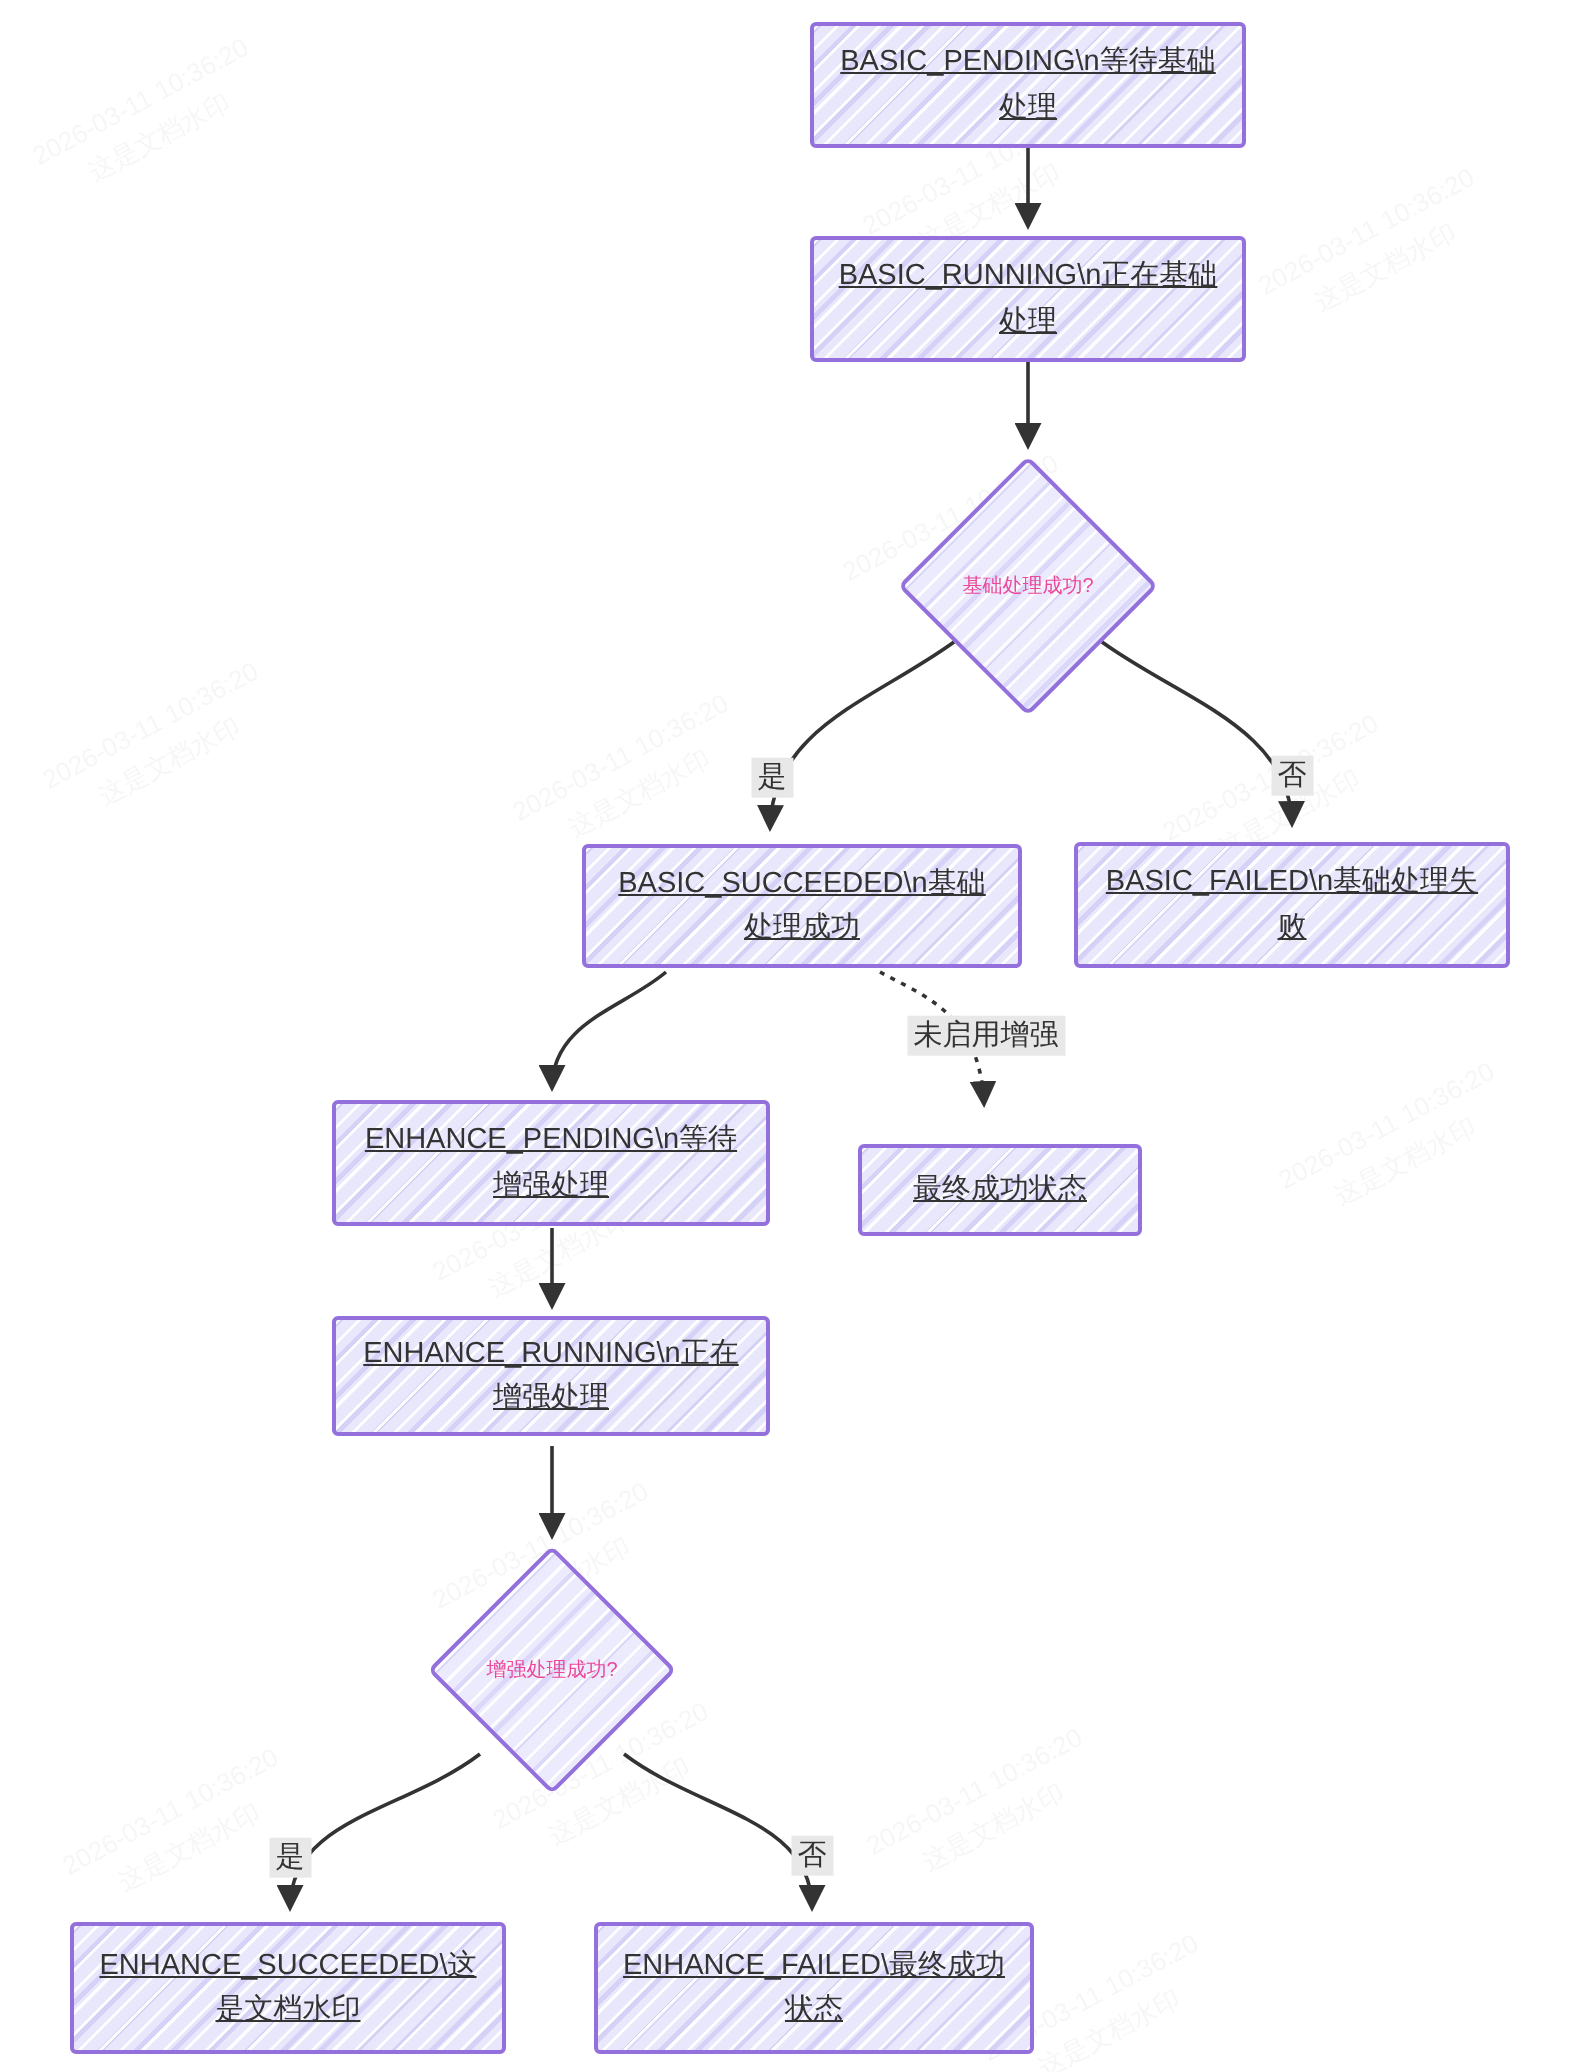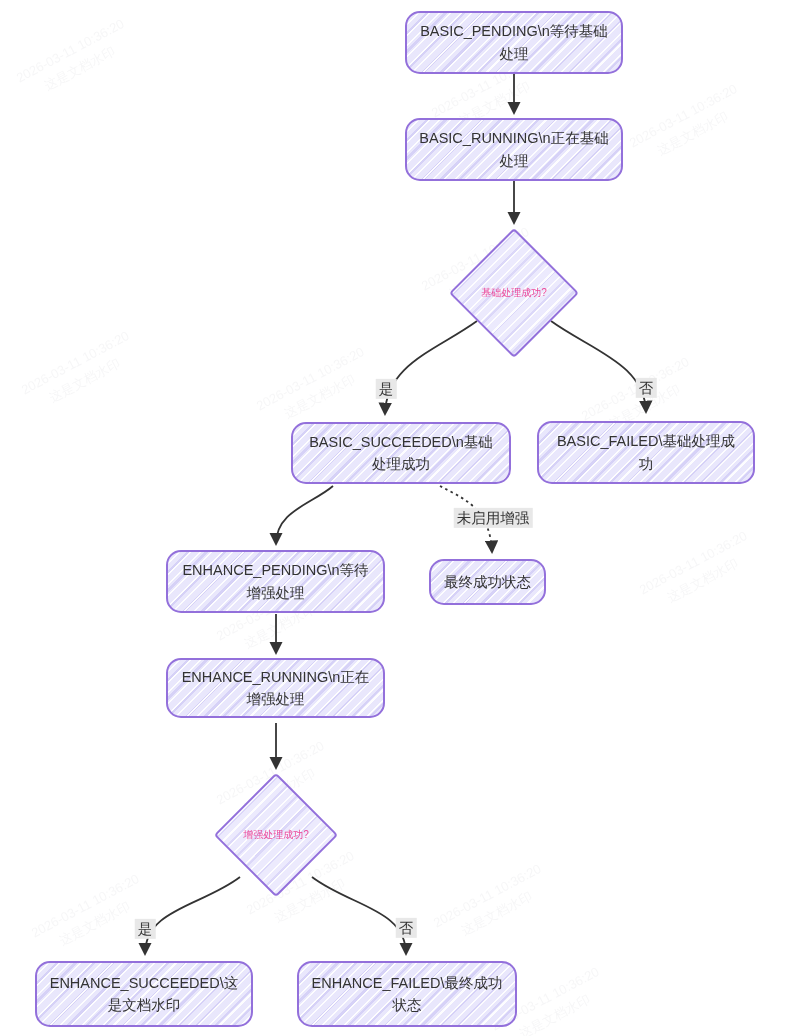--- a/index.html
+++ b/index.html
@@ -3,27 +3,28 @@
 <meta charset="utf-8">
 <style>
   html,body{margin:0;padding:0;background:#ffffff;}
   #canvas{
     position:relative;width:791px;height:1036px;overflow:hidden;background:#ffffff;
     font-family:"Liberation Sans","DejaVu Sans",sans-serif;
   }
   .node{
     position:absolute;display:flex;align-items:center;justify-content:center;
     text-align:center;box-sizing:border-box;padding:6px 12px;
-    border:2px solid #9370DB;border-radius:15px;
+    border:2px solid #9370DB;border-radius:3px;
     color:#333333;font-size:14.5px;line-height:1.55;
     background-color:#e9e7fc;
     background-image:
       repeating-linear-gradient(135deg, rgba(255,255,255,0.92) 0px, rgba(255,255,255,0.92) 1.5px, rgba(255,255,255,0) 1.5px, rgba(255,255,255,0) 7.5px),
       repeating-linear-gradient(135deg, rgba(170,160,235,0.30) 0px, rgba(170,160,235,0.30) 2.5px, rgba(170,160,235,0) 2.5px, rgba(170,160,235,0) 13px);
     word-break:break-word;
+    text-decoration:underline;
   }
   .diamond{
     position:absolute;box-sizing:border-box;
     border:2px solid #9370DB;border-radius:4px;
     background-color:#eceafd;
     background-image:
       repeating-linear-gradient(90deg, rgba(255,255,255,0.92) 0px, rgba(255,255,255,0.92) 1.5px, rgba(255,255,255,0) 1.5px, rgba(255,255,255,0) 8px),
       repeating-linear-gradient(90deg, rgba(170,160,235,0.25) 0px, rgba(170,160,235,0.25) 2.5px, rgba(170,160,235,0) 2.5px, rgba(170,160,235,0) 14px);
     transform:rotate(45deg);
   }
@@ -127,25 +128,25 @@
 
   <div class="node" style="left:405px;top:11px;width:218px;height:63px">BASIC_PENDING\n等待基础处理</div>
 
   <div class="node" style="left:405px;top:118px;width:218px;height:63px">BASIC_RUNNING\n正在基础处理</div>
 
   <div class="diamond" style="left:468px;top:247px;width:92px;height:92px"></div>
   <div class="diamond-label" style="left:454px;top:273px;width:120px;height:40px">基础处理成功?</div>
 
   <div class="node" style="left:291px;top:422px;width:220px;height:62px">BASIC_SUCCEEDED\n基础处理成功</div>
 
-  <div class="node" style="left:537px;top:421px;width:218px;height:63px">BASIC_FAILED\基础处理成功</div>
+  <div class="node" style="left:537px;top:421px;width:218px;height:63px">BASIC_FAILED\n基础处理失败</div>
 
   <div class="node" style="left:166px;top:550px;width:219px;height:63px">ENHANCE_PENDING\n等待增强处理</div>
 
-  <div class="node" style="left:429px;top:559px;width:117px;height:46px;padding:4px 8px">最终成功状态</div>
+  <div class="node" style="left:429px;top:572px;width:142px;height:46px;padding:4px 8px">最终成功状态</div>
 
   <div class="node" style="left:166px;top:658px;width:219px;height:60px">ENHANCE_RUNNING\n正在增强处理</div>
 
   <div class="diamond" style="left:232px;top:791px;width:88px;height:88px"></div>
   <div class="diamond-label" style="left:216px;top:815px;width:120px;height:40px">增强处理成功?</div>
 
   <div class="node" style="left:35px;top:961px;width:218px;height:66px">ENHANCE_SUCCEEDED\这是文档水印</div>
 
   <div class="node" style="left:297px;top:961px;width:220px;height:66px">ENHANCE_FAILED\最终成功状态</div>
 

